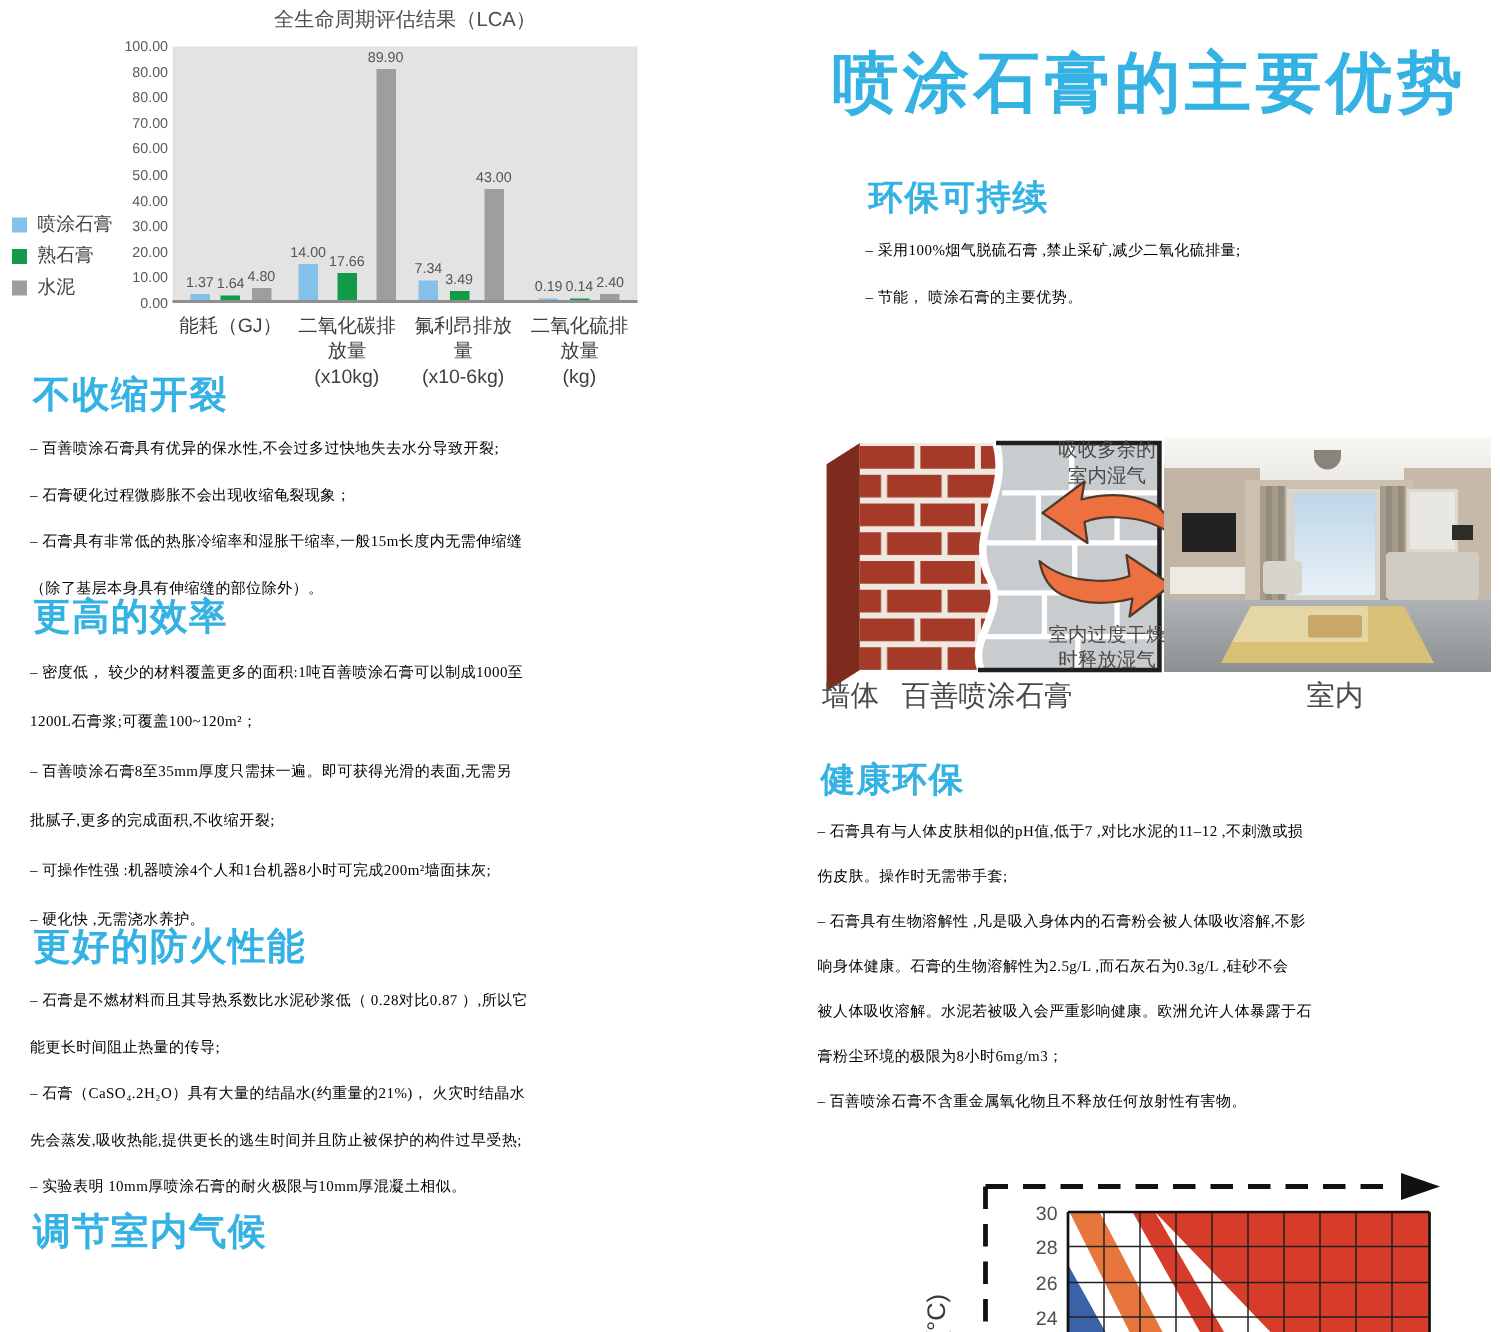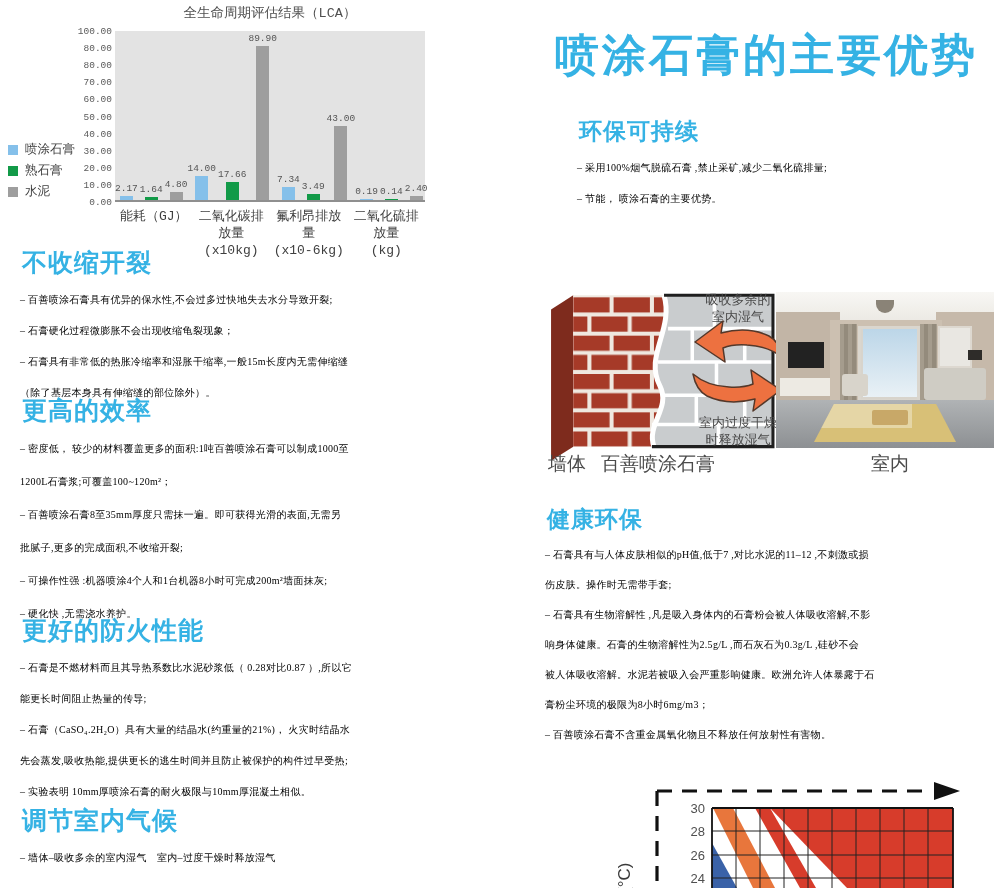--- a/index.html
+++ b/index.html
@@ -6,21 +6,21 @@
   * { box-sizing: border-box; }
   html,body { margin:0; padding:0; }
   body {
     position:relative; width:1000px; height:888px;
     background:#ffffff; overflow:hidden;
     font-family:"Liberation Sans","DejaVu Sans",sans-serif;
     color:#4A4A4A;
   }
 
   
-  .lca-chart { position:absolute; left:0; top:8; width:512px; height:242px;font-family:Liberation Mono, monospace; }
+  .lca-chart { position:absolute; left:0; top:8; width:512px; height:242px; }
   .lca-title { position:absolute; left:115px; top:4px; width:310px; text-align:center;
                font-size:13.5px; color:#4F4F4F; }
   .lca-yticks { position:absolute; left:58px; top:31px; width:54px; height:171px; }
   .lca-ytick  { position:absolute; right:0; font-size:9.5px; color:#5A5A5A; }
   .lca-plot { position:absolute; left:115px; top:31px; width:310px; height:171px;
               background:#E3E3E3; border-bottom:2px solid #8F8F8F; }
   .lca-bars { display:flex; width:100%; height:100%; align-items:flex-end; }
   .lca-group { flex:1; display:flex; justify-content:center; align-items:flex-end; gap:2px; }
   .lca-barwrap { display:flex; flex-direction:column; align-items:center; justify-content:flex-end; }
   .lca-val { font-size:9.5px; color:#555; white-space:nowrap; height:12px; margin-bottom:1px; }
@@ -125,21 +125,21 @@
       <span class="lca-ytick" style="top: 97.6px;">40.00</span>
       <span class="lca-ytick" style="top: 114.7px;">30.00</span>
       <span class="lca-ytick" style="top: 131.8px;">20.00</span>
       <span class="lca-ytick" style="top: 148.9px;">10.00</span>
       <span class="lca-ytick" style="top: 166px;">0.00</span>
     </div>
   <div class="lca-plot">
     <div class="lca-bars" id="lcaBars">
         <div class="lca-group">
           <div class="lca-barwrap">
-            <div class="lca-val">2.17</div>
+            <div class="lca-val">1.37</div>
             <div class="lca-bar" style="height: 3.7107px; background: rgb(133, 192, 234);"></div>
           </div>
           <div class="lca-barwrap">
             <div class="lca-val">1.64</div>
             <div class="lca-bar" style="height: 2.8044px; background: rgb(18, 154, 72);"></div>
           </div>
           <div class="lca-barwrap">
             <div class="lca-val">4.80</div>
             <div class="lca-bar" style="height: 8.208px; background: rgb(158, 158, 158);"></div>
           </div>
@@ -230,24 +230,20 @@
   <div class="line">– 石膏是不燃材料而且其导热系数比水泥砂浆低（ 0.28对比0.87 ）,所以它</div>
       <div class="line">能更长时间阻止热量的传导;</div>
       <div class="line">– 石膏（CaSO₄.2H₂O）具有大量的结晶水(约重量的21%)， 火灾时结晶水</div>
       <div class="line">先会蒸发,吸收热能,提供更长的逃生时间并且防止被保护的构件过早受热;</div>
       <div class="line">– 实验表明 10mm厚喷涂石膏的耐火极限与10mm厚混凝土相似。</div>
     </div>
 </section>
 
 <section class="sec sec-left sec-l4">
   <h2>调节室内气候</h2>
-  <div>
-
-  <div class="line">– 墙体–吸收多余的室内湿气　室内–过度干燥时释放湿气</div>
-    </div>
 </section>
 
 <h1 class="main-title">喷涂石膏的主要优势</h1>
 
 <section class="sec sec-right sec-r1">
   <h2>环保可持续</h2>
   <div>
 
   <div class="line">– 采用100%烟气脱硫石膏 ,禁止采矿,减少二氧化硫排量;</div>
       <div class="line">– 节能， 喷涂石膏的主要优势。</div>

